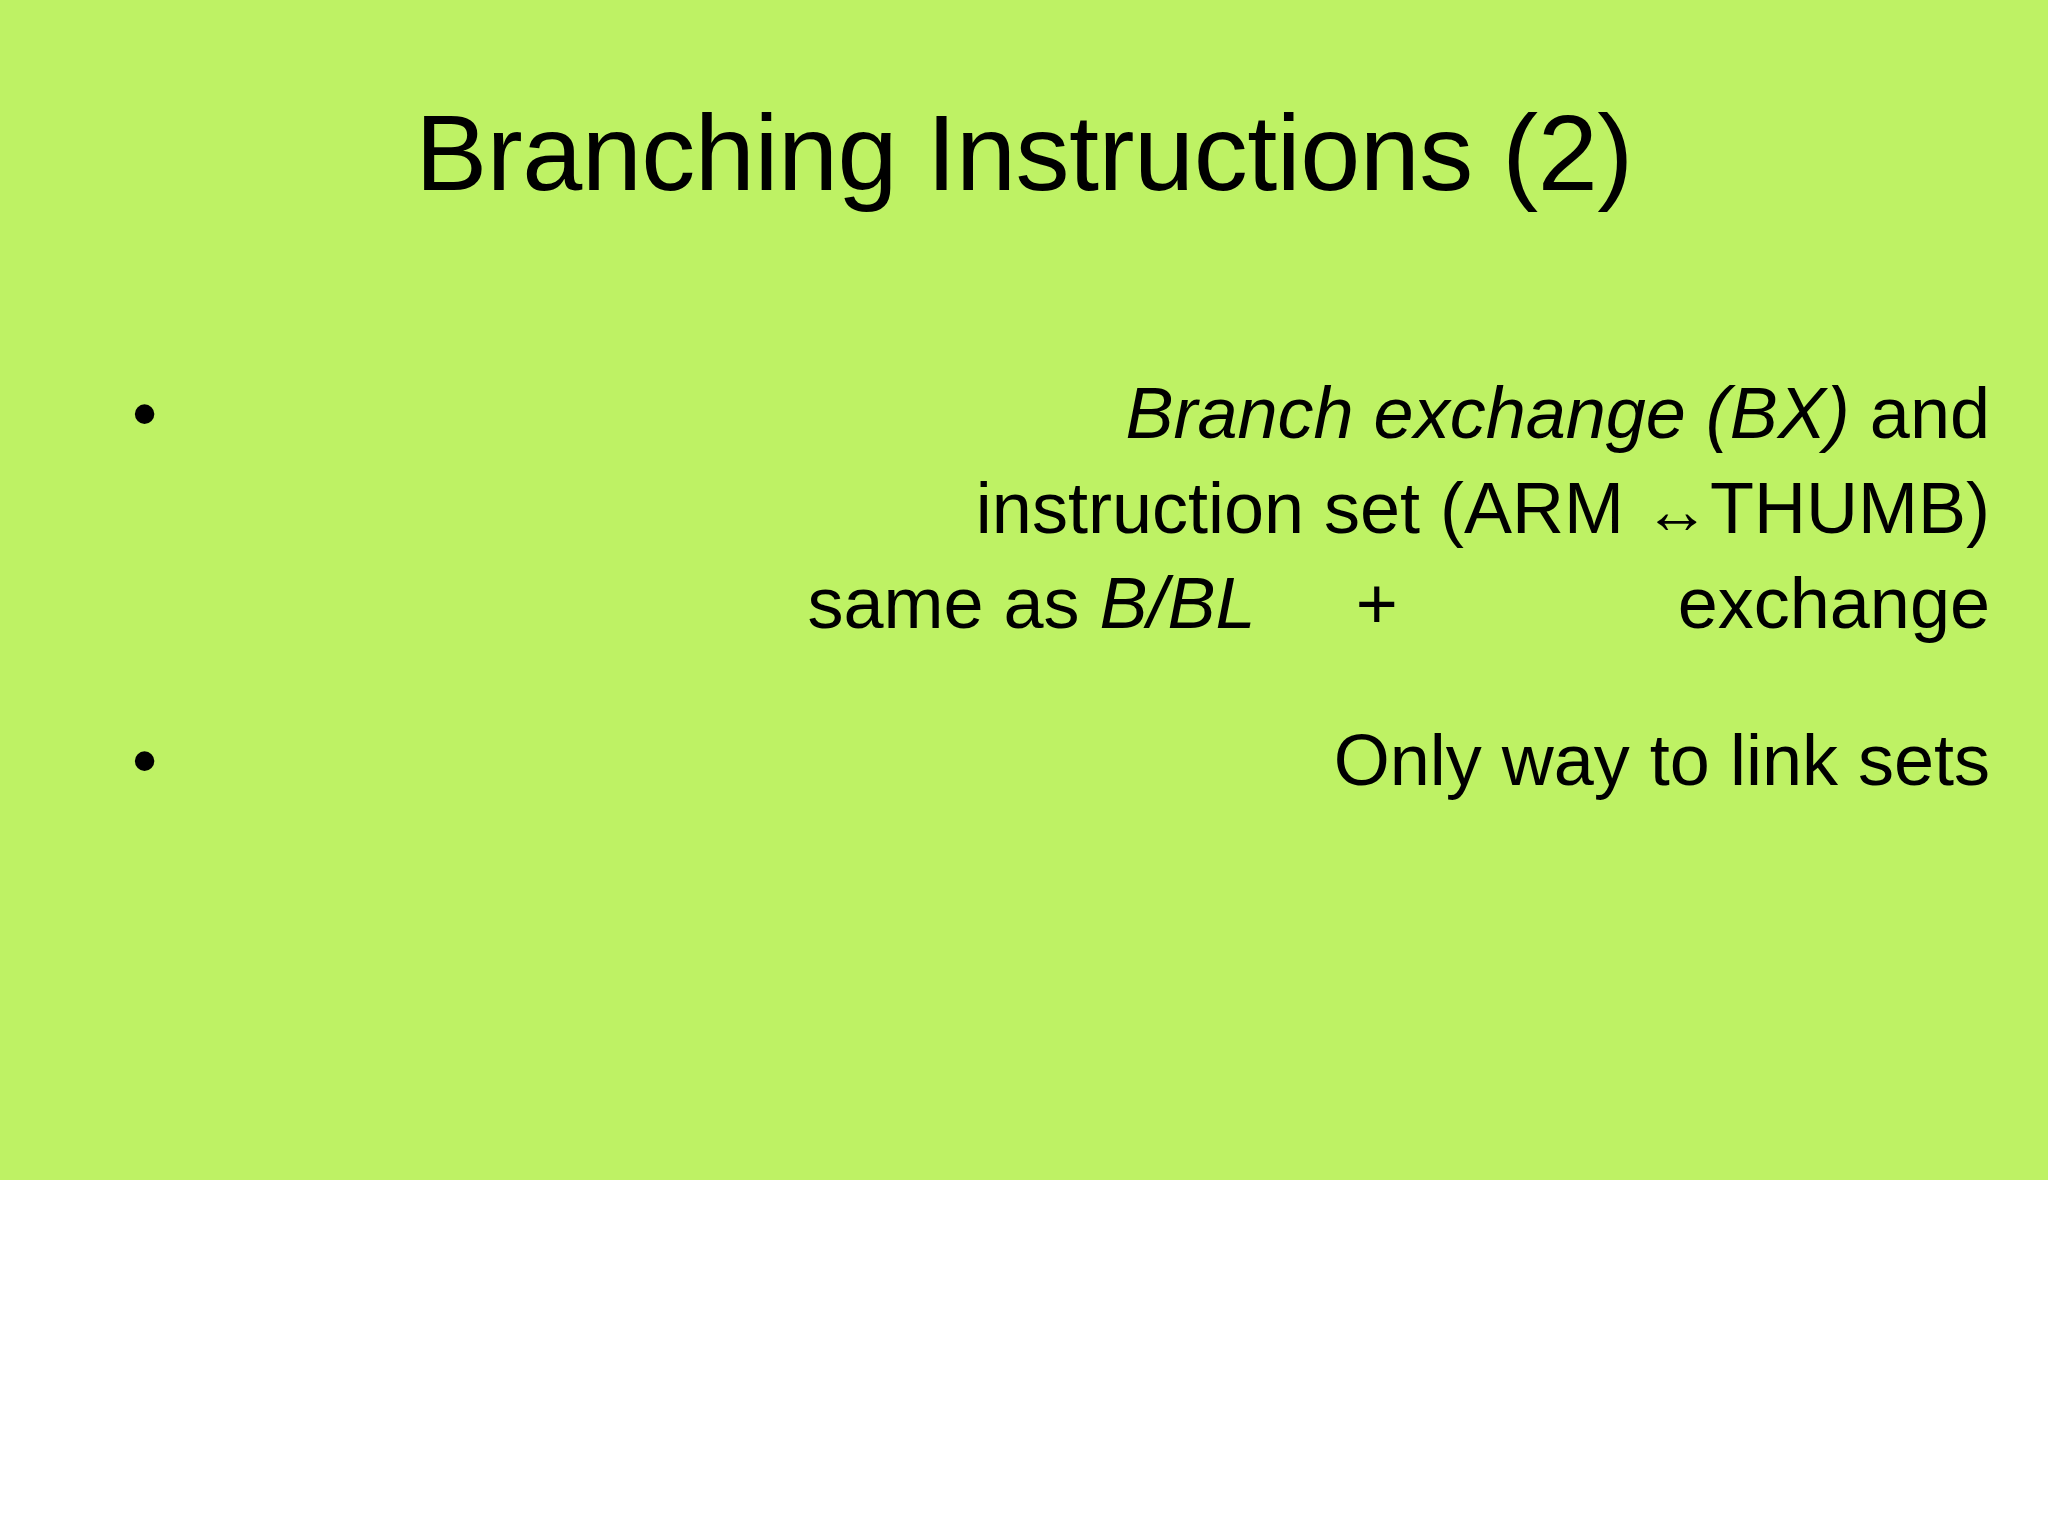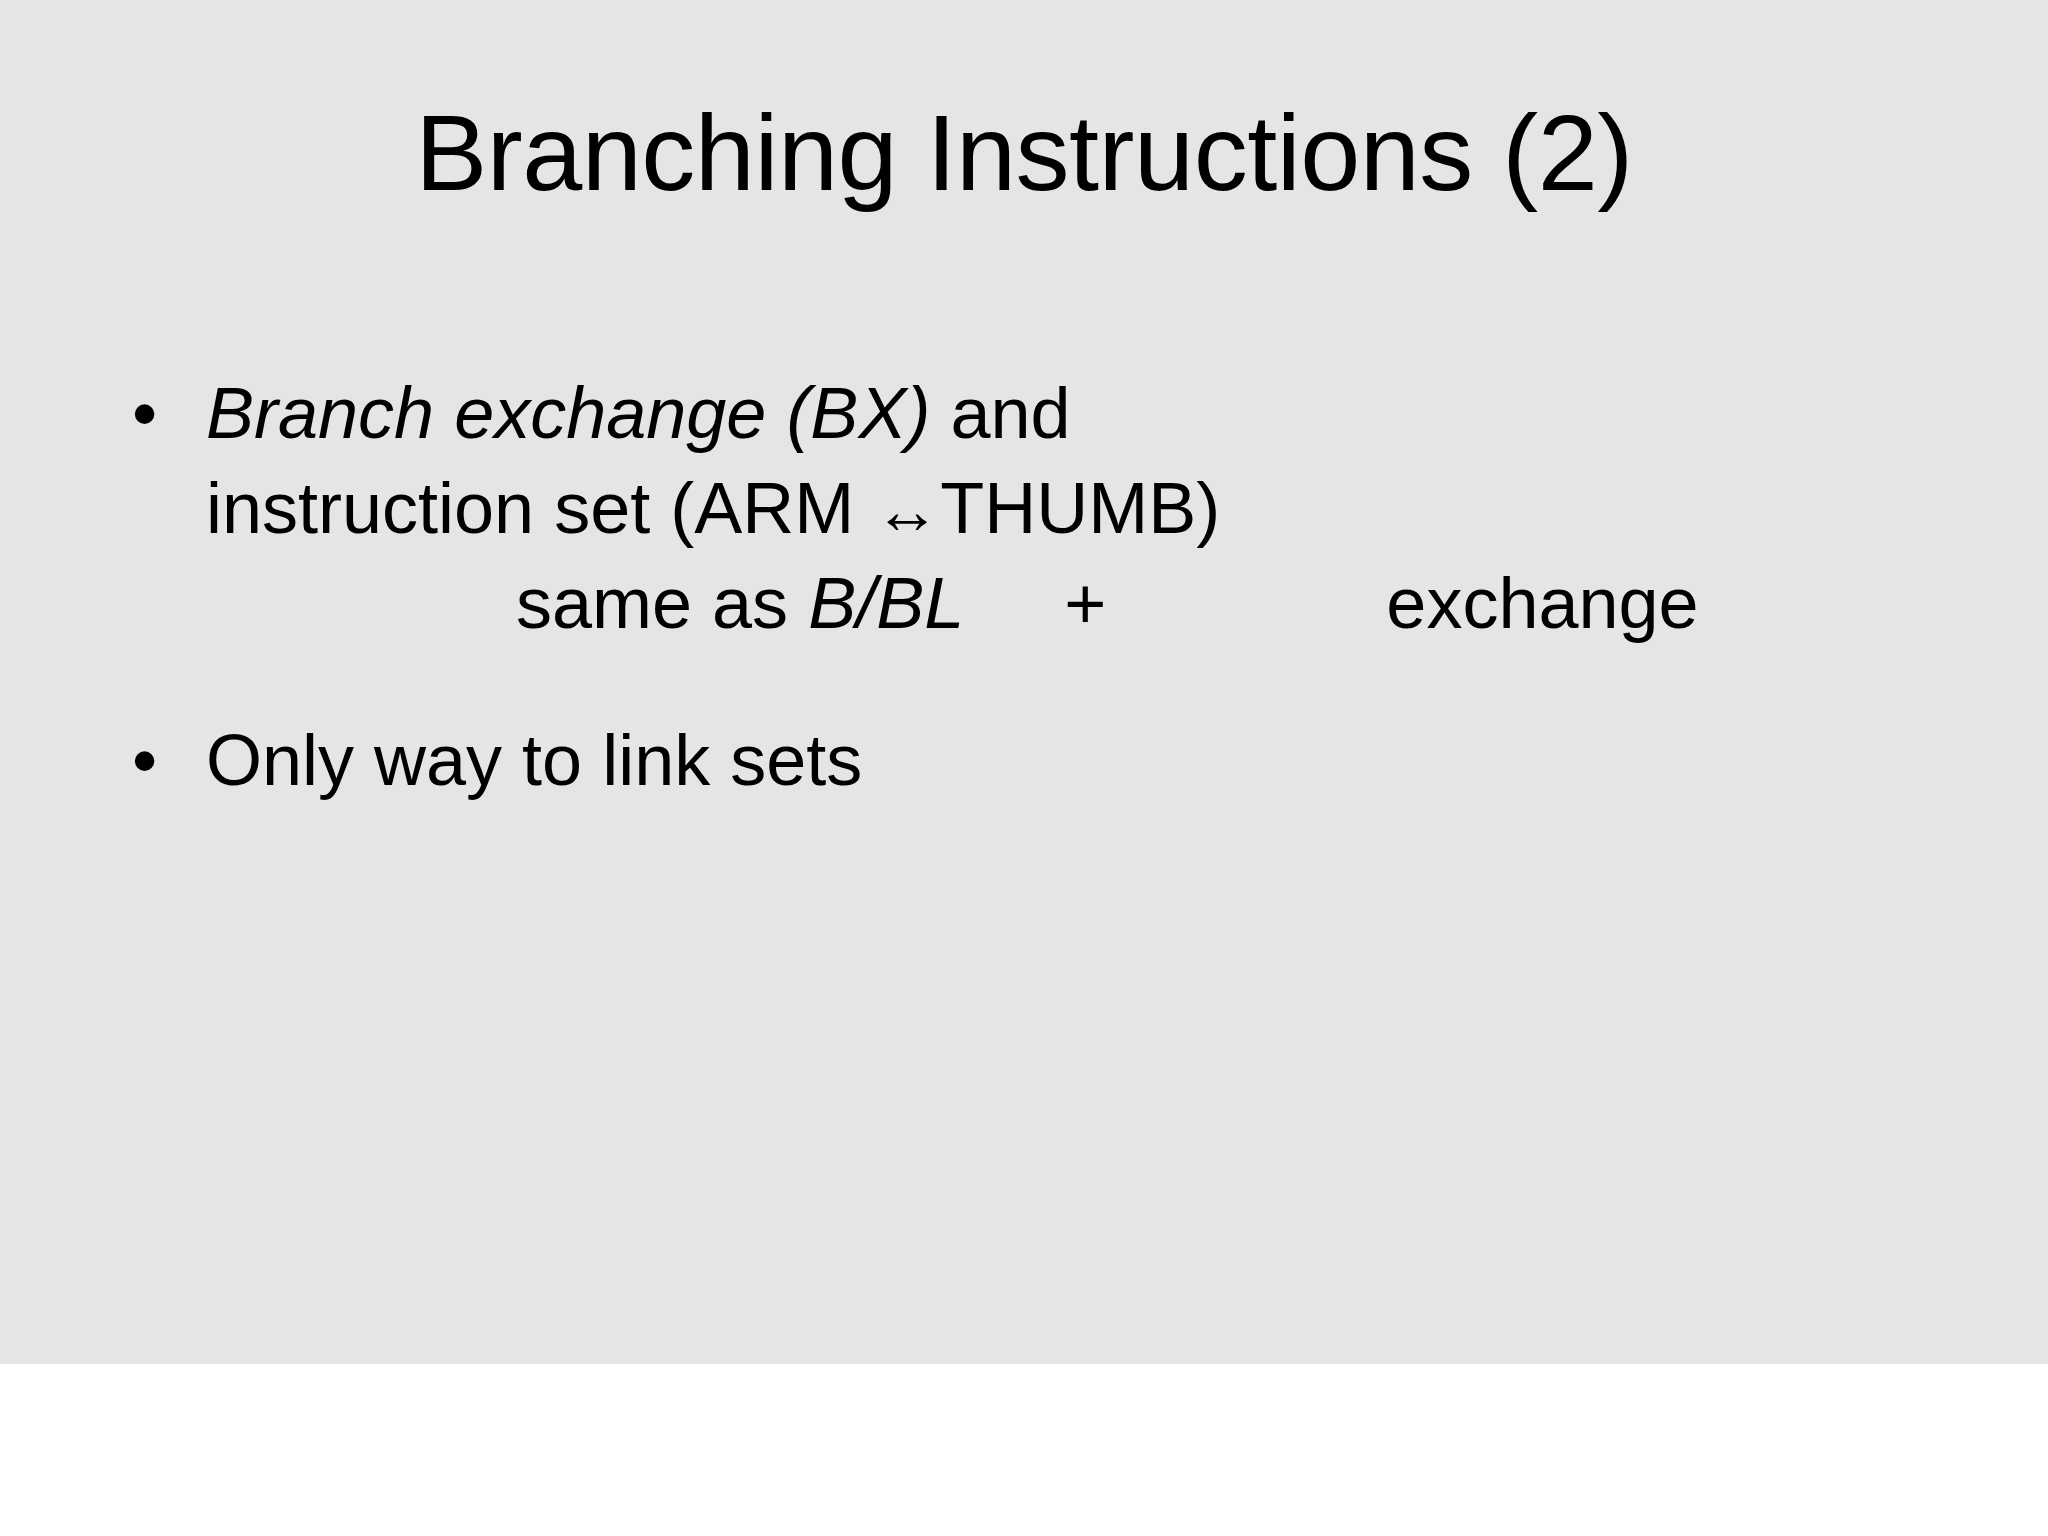--- a/index.html
+++ b/index.html
@@ -8,22 +8,22 @@
     background: #ffffff;
   }
   body {
     font-family: "Liberation Sans", sans-serif;
     color: #000000;
   }
 
   .slide {
     position: relative;
     width: 2048px;
-    height: 1364px;
-    background: #e5e5e5;
+    height: 1180px;
+    background: #bef264;
     overflow: hidden;
   }
 
   
   .slide-title {
     position: absolute;
     left: 0;
     top: 96px;
     width: 2048px;
     text-align: center;
@@ -61,20 +61,21 @@
     color: #000000;
   }
 
   .bullet-body {
     display: block;
   }
 
   .line {
     display: block;
     white-space: pre;
+    text-align: right;
   }
 
   .ital {
     font-style: italic;
   }
 
   .indent-1 { padding-left: 155px; }
   .indent-2 { padding-left: 310px; }
   .indent-0 { padding-left: 0; }
 

